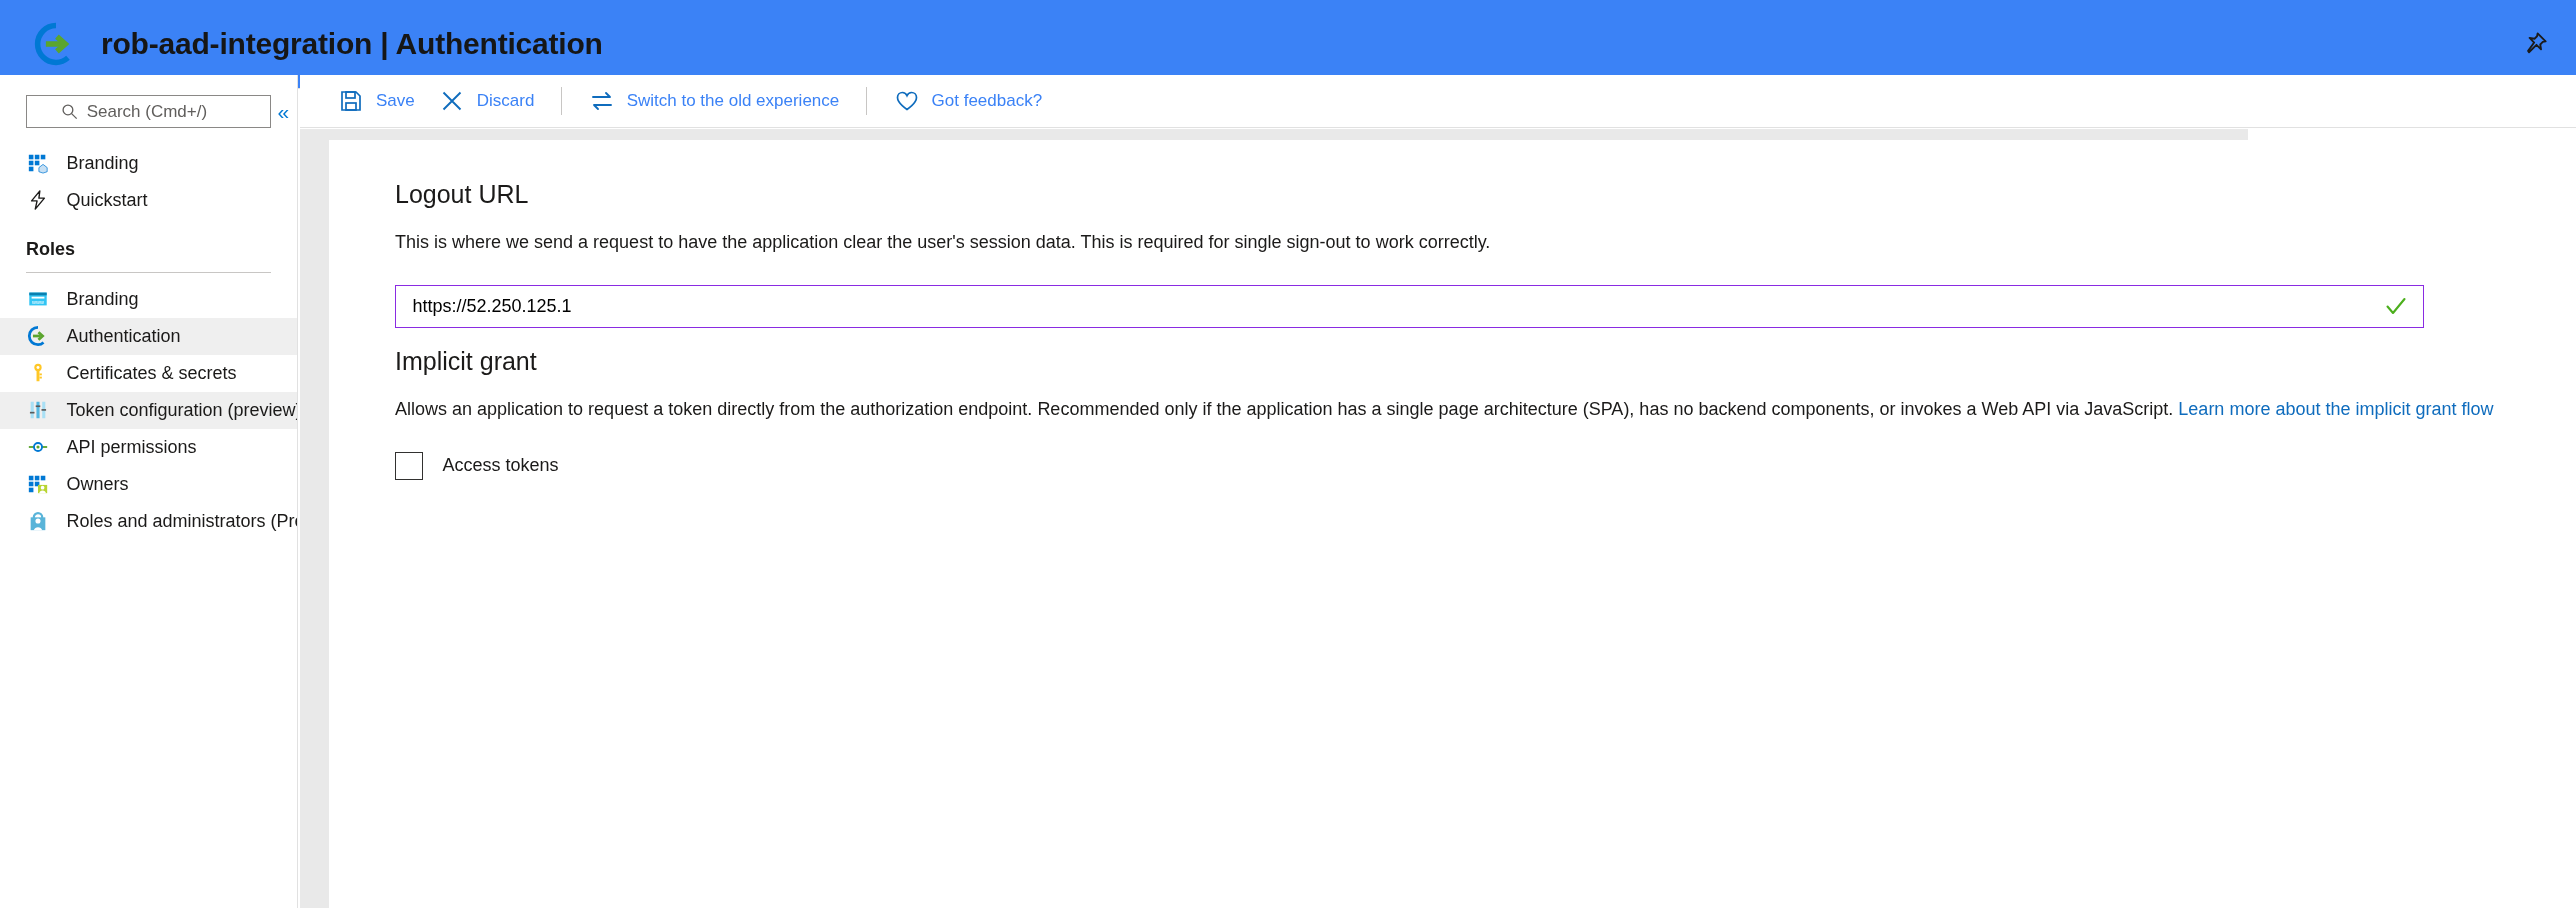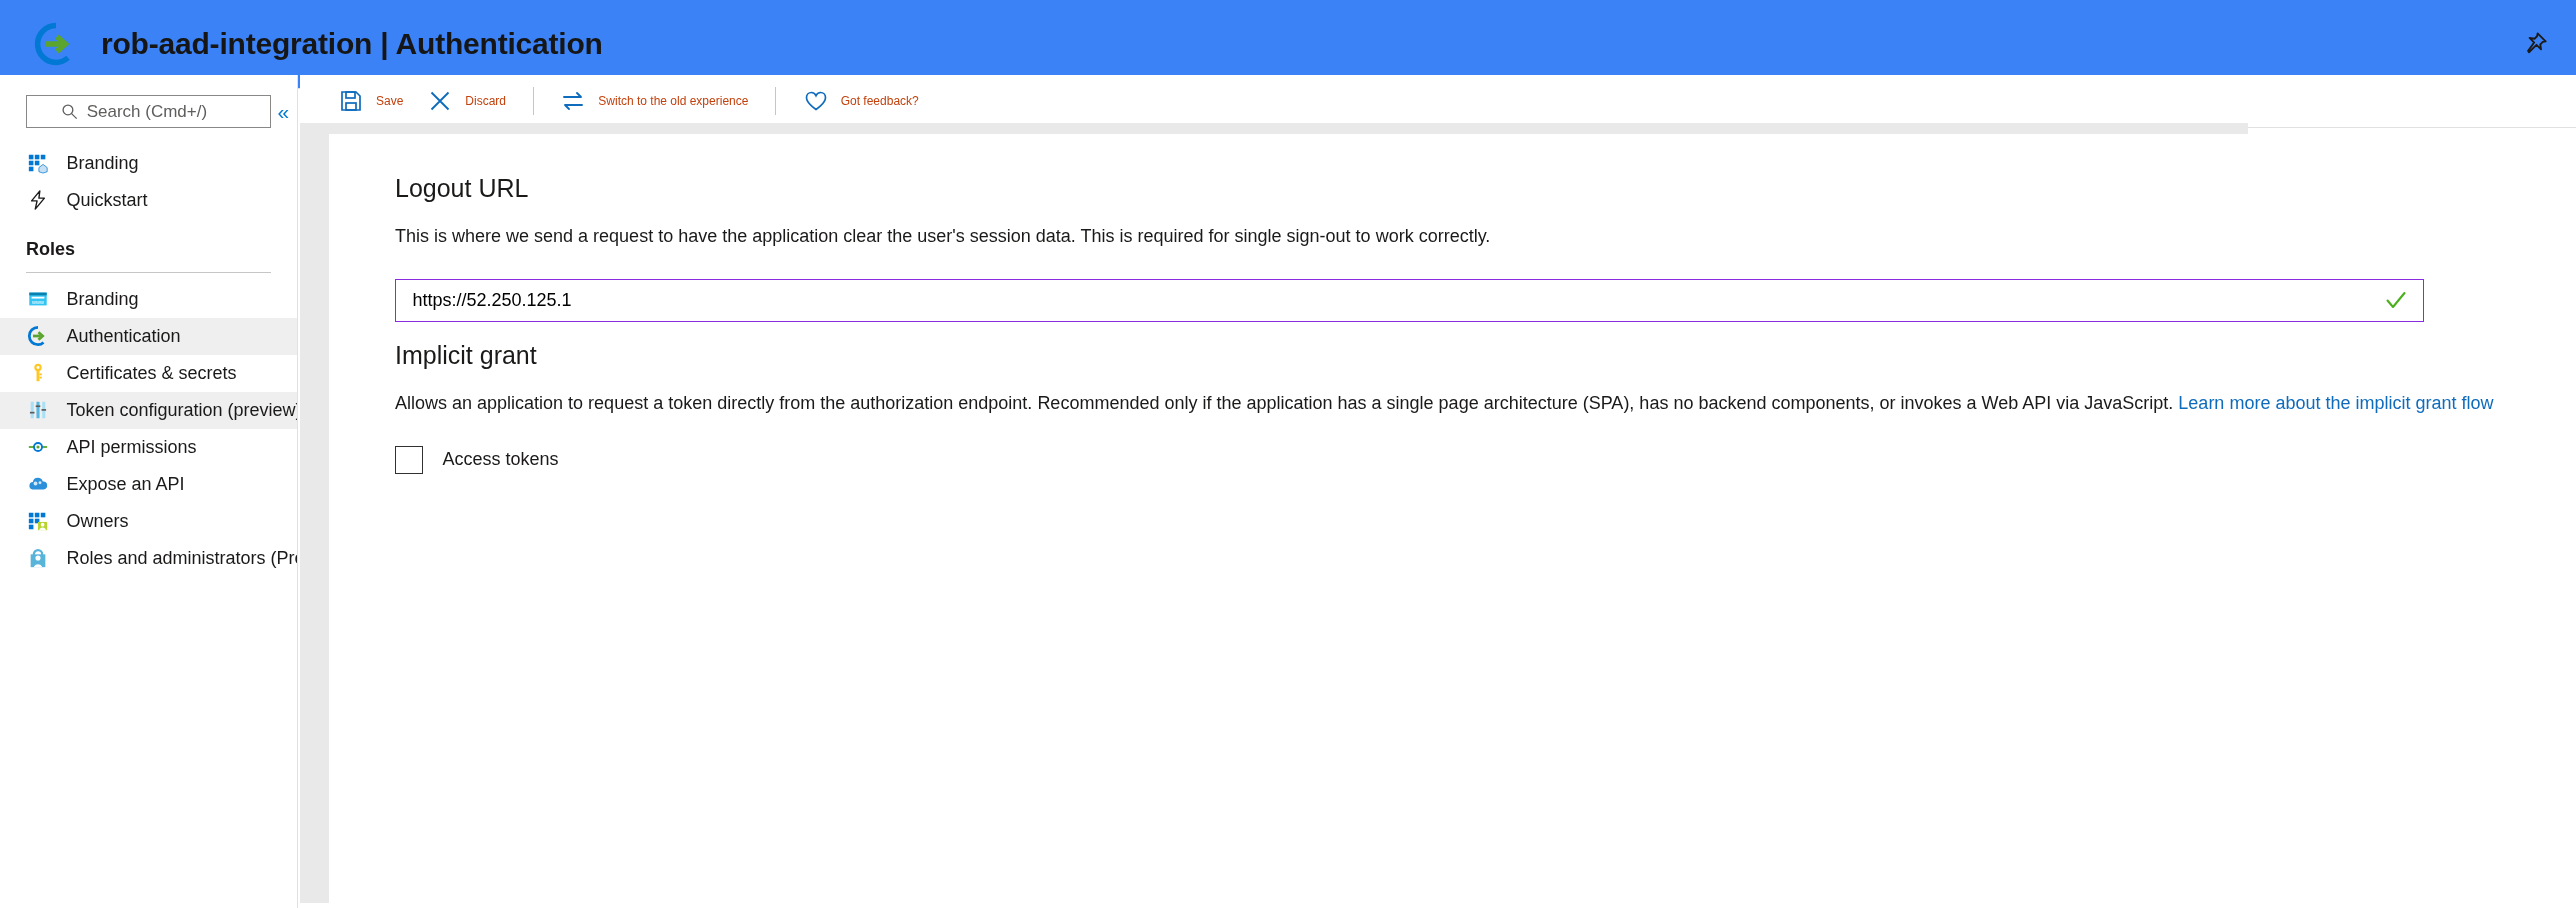--- a/index.html
+++ b/index.html
@@ -138,33 +138,33 @@
     padding: 0 12px;
     cursor: pointer;
     white-space: nowrap;
   }
   .tb-btn .tb-icon {
     width: 26px; height: 26px;
     display: flex; align-items: center; justify-content: center;
   }
   .tb-btn .tb-label {
     margin-left: 12px;
-    font-size: 12px;
-    color: #c2410c;
+    font-size: 17px;
+    color: #3b82f6;
   }
   .tb-sep {
     width: 0.9px; height: 27.5px;
     background: #c8c6c4;
     margin: 0 14.7px;
   }
 
   
   .content-shell {
     position: absolute;
-    left: 300px; top: 123px;
+    left: 300px; top: 129px;
     width: 1948px; height: 780px;
     background: #e9e9e9;
     padding-left: 29px;
     padding-top: 11px;
   }
   .content-card {
     width: 2233px;
     height: 769px;
     background: #ffffff;
     padding: 40px 0 0 66px;
@@ -362,30 +362,20 @@
         <svg width="22" height="22" viewBox="0 0 24 24">
           <path d="M2 12 L8 12" stroke="#5ba52e" stroke-width="2"></path>
           <path d="M16 12 L22 12" stroke="#5ba52e" stroke-width="2"></path>
           <circle cx="12" cy="12" r="4.4" fill="none" stroke="#0078d4" stroke-width="2"></circle>
           <circle cx="12" cy="12" r="1.7" fill="#5ba52e"></circle>
         </svg>
       </span>
       <span class="nav-label">API permissions</span>
     </div>
 
-    <div class="nav-item">
-      <span class="nav-icon">
-        <svg width="22" height="22" viewBox="0 0 24 24">
-          <path d="M6 18 A4.2 4.2 0 0 1 6.4 9.7 A5.6 5.6 0 0 1 17.2 9.2 A4.4 4.4 0 0 1 18 18 Z" fill="#2b8fd9"></path>
-          <circle cx="9.3" cy="11.5" r="2.1" fill="#cfe8fa"></circle>
-          <circle cx="14.2" cy="10.6" r="1.6" fill="#cfe8fa"></circle>
-        </svg>
-      </span>
-      <span class="nav-label">Expose an API</span>
-    </div>
 
     <div class="nav-item">
       <span class="nav-icon">
         <svg width="22" height="22" viewBox="0 0 24 24">
           <rect x="2" y="3" width="5" height="5" fill="#0078d4"></rect>
           <rect x="8.5" y="3" width="5" height="5" fill="#0078d4"></rect>
           <rect x="15" y="3" width="5" height="5" fill="#0078d4"></rect>
           <rect x="2" y="9.5" width="5" height="5" fill="#0078d4"></rect>
           <rect x="8.5" y="9.5" width="5" height="5" fill="#0078d4"></rect>
           <rect x="2" y="16" width="5" height="5" fill="#0078d4"></rect>

